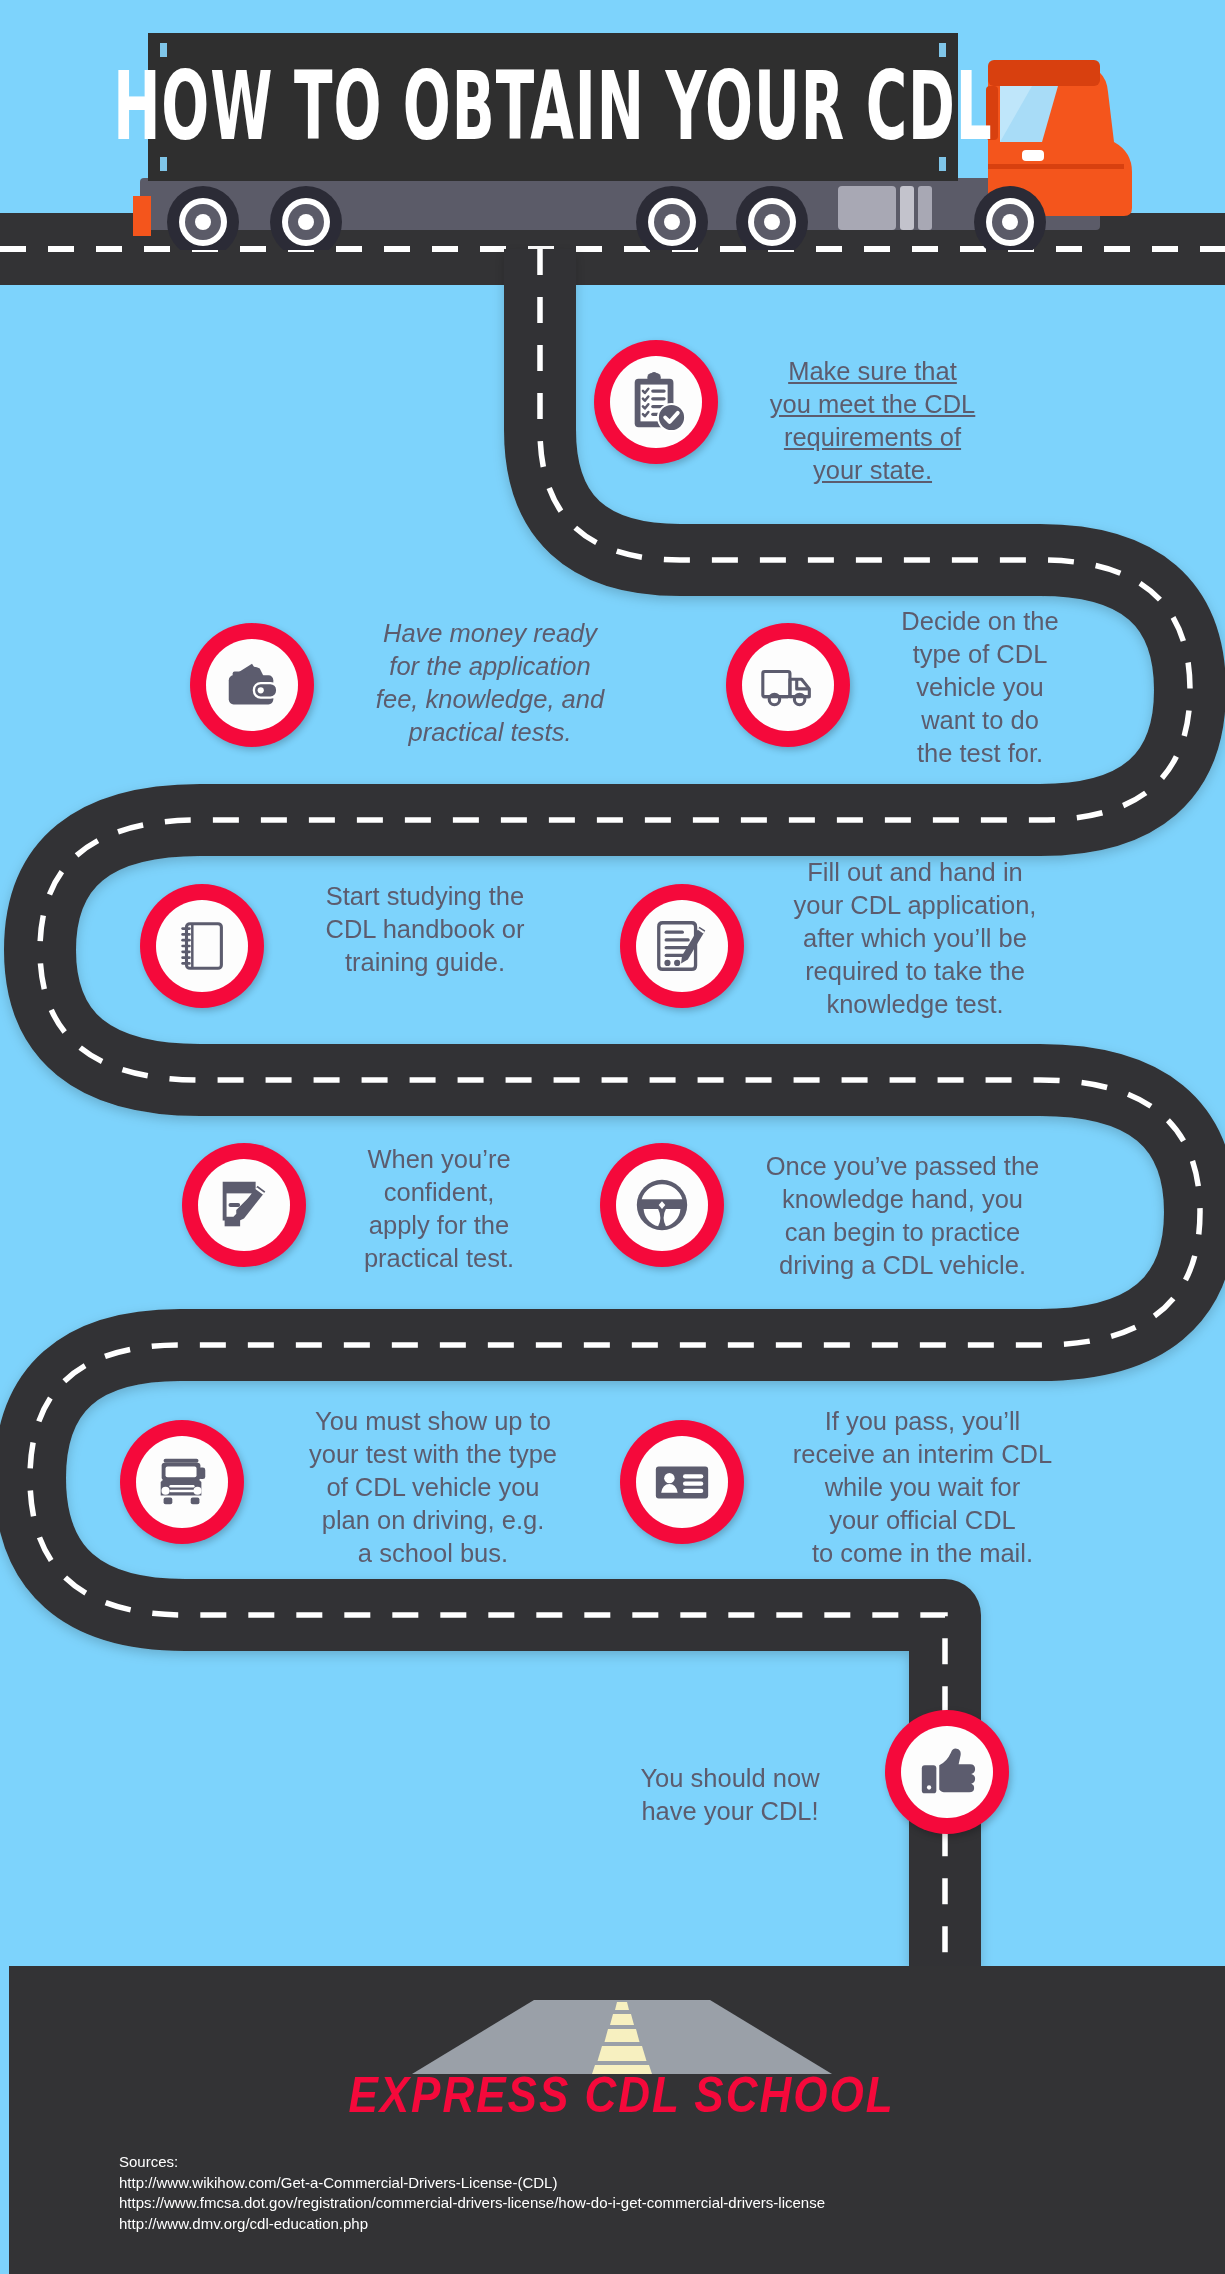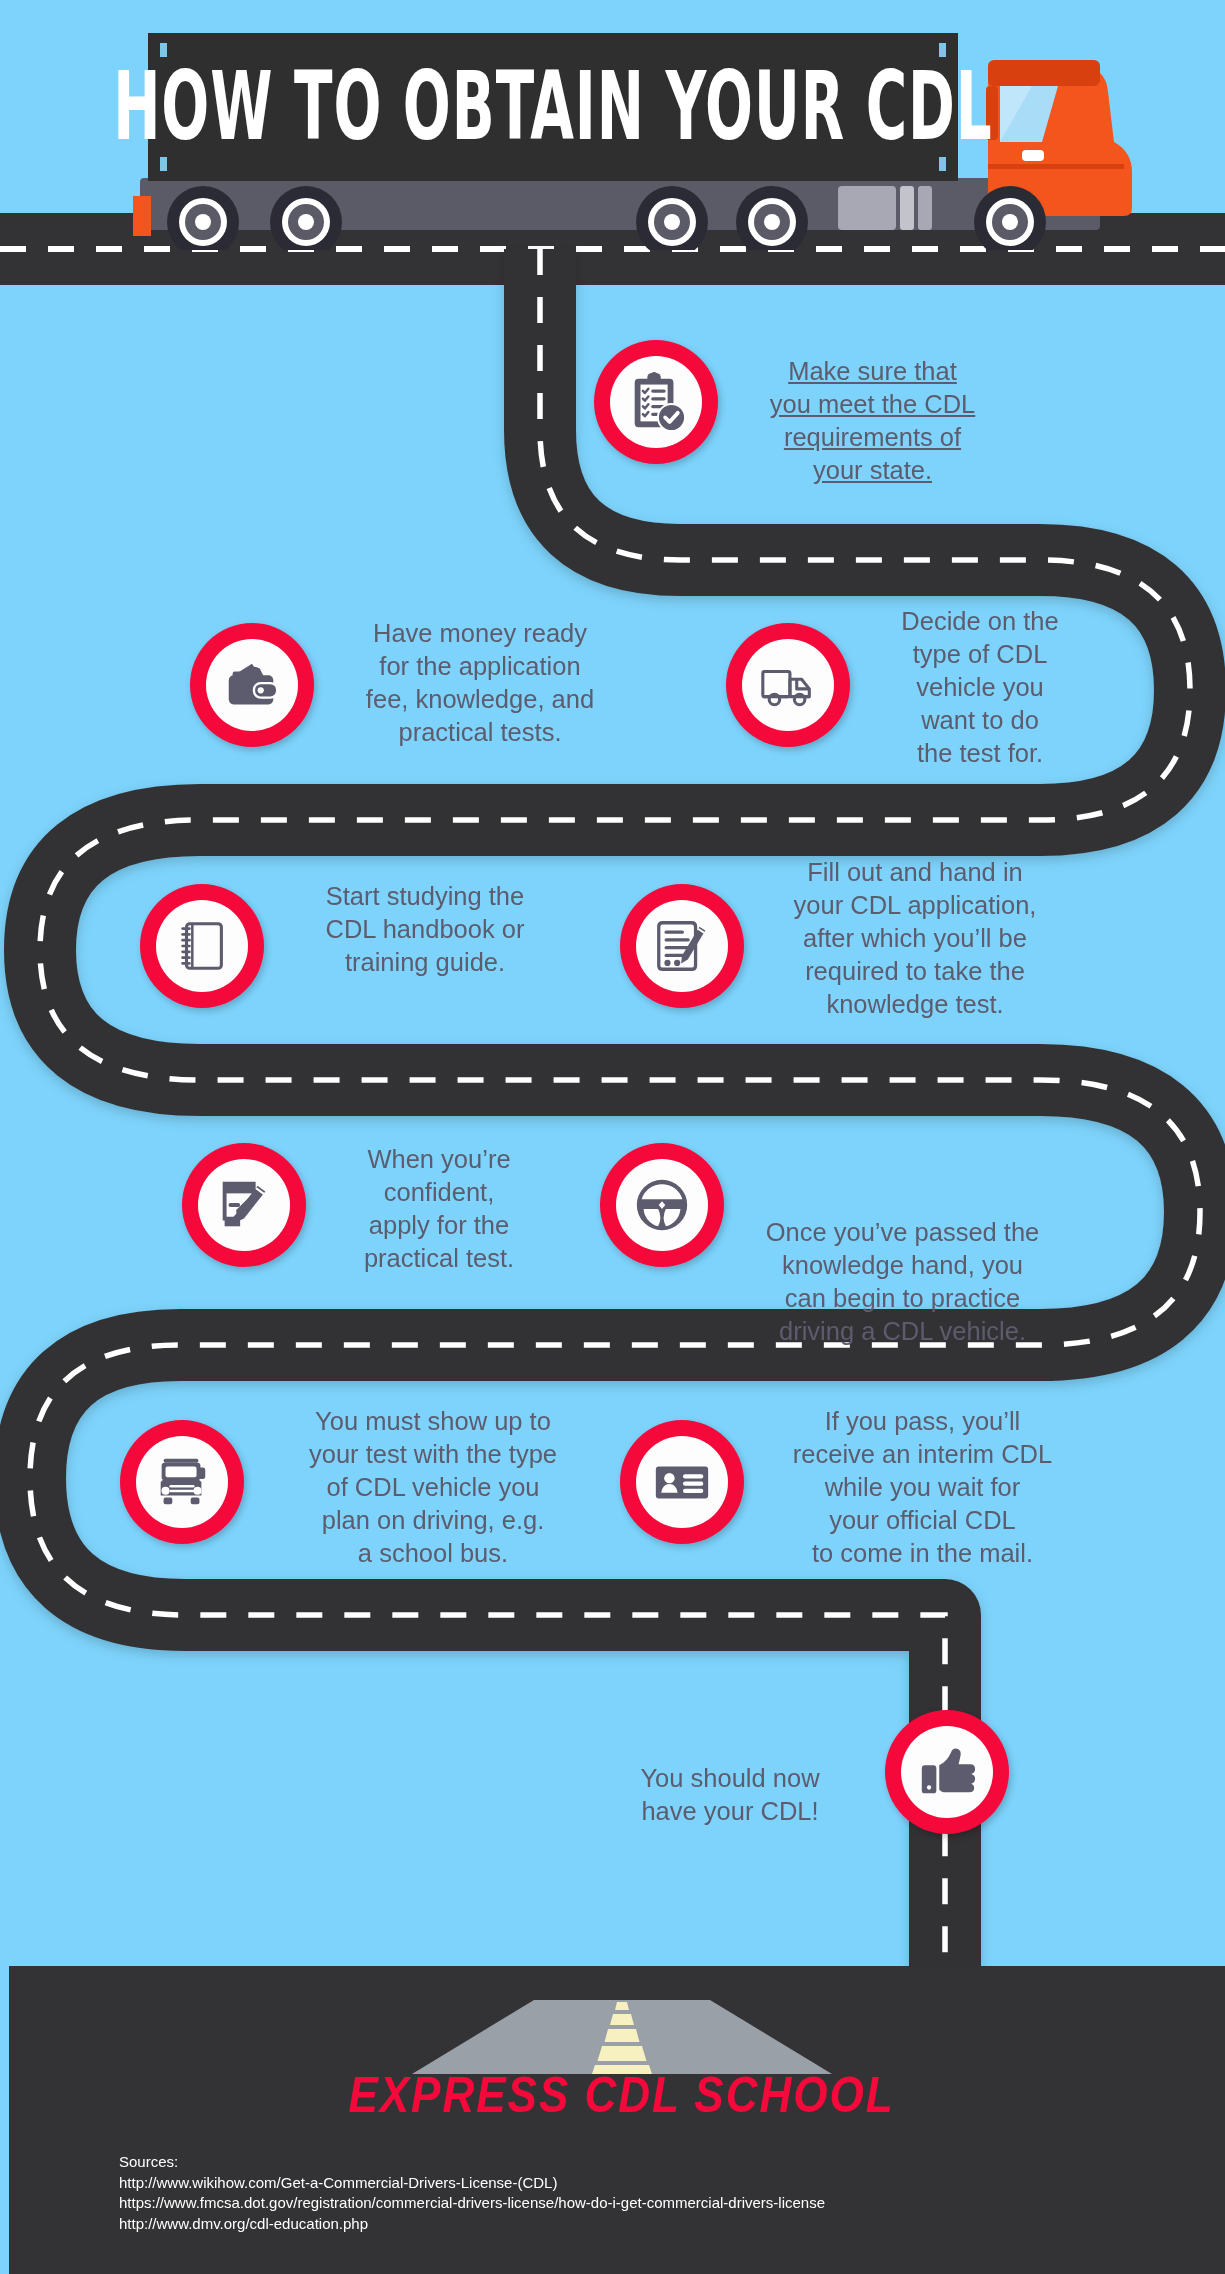--- a/index.html
+++ b/index.html
@@ -273,21 +273,21 @@
           <path d="M16 20 l16 -10 l5 8 l-14 8 z"></path>
           <path d="M24 18 q8 -8 16 -3 l4 8 l-20 2 z"></path>
           <rect x="12" y="18" width="14" height="6" rx="2"></rect>
           <rect x="8" y="22" width="46" height="30" rx="5"></rect>
         </g>
         <rect x="34" y="30" width="24" height="15" rx="7" fill="#5c5c6e" stroke="#ffffff" stroke-width="2.4"></rect>
         <circle cx="41" cy="37.5" r="3.2" fill="#ffffff"></circle>
       </svg>
     </div>
   </div>
-  <div class="step-text ta-center" style="left:342px; top:617px; width:276px;">
+  <div class="step-text ta-center" style="left:352px; top:617px; width:276px;font-style:italic;">
     <div>Have money ready</div>
     <div>for the application</div>
     <div>fee, knowledge, and</div>
     <div>practical tests.</div>
   </div>
 
   <div class="pin" style="left:726px; top:623px;">
     <div class="pin-tail"></div>
     <div class="pin-ring"></div>
     <div class="pin-inner">
@@ -392,21 +392,21 @@
     <div class="pin-inner">
       <svg class="pin-icon" viewBox="0 0 64 64">
         <circle cx="32" cy="32" r="26" fill="#5c5c6e"></circle>
         <path d="M11 26 a22 22 0 0 1 42 0 z" fill="#ffffff"></path>
         <path d="M13 36 a20 20 0 0 0 15 18 a16 18 0 0 0 0 -18 z" fill="#ffffff"></path>
         <path d="M51 36 a20 20 0 0 1 -15 18 a16 18 0 0 1 0 -18 z" fill="#ffffff"></path>
         <path d="M32 28 l3.4 4 l-3.4 4 l-3.4 -4 z" fill="#ffffff"></path>
       </svg>
     </div>
   </div>
-  <div class="step-text ta-center" style="left:750px; top:1216px; width:305px;">
+  <div class="step-text ta-center" style="left:750px; top:1150px; width:305px;">
     <div>Once you’ve passed the</div>
     <div>knowledge hand, you</div>
     <div>can begin to practice</div>
     <div>driving a CDL vehicle.</div>
   </div>
 
   <div class="pin" style="left:120px; top:1420px;">
     <div class="pin-tail"></div>
     <div class="pin-ring"></div>
     <div class="pin-inner">

